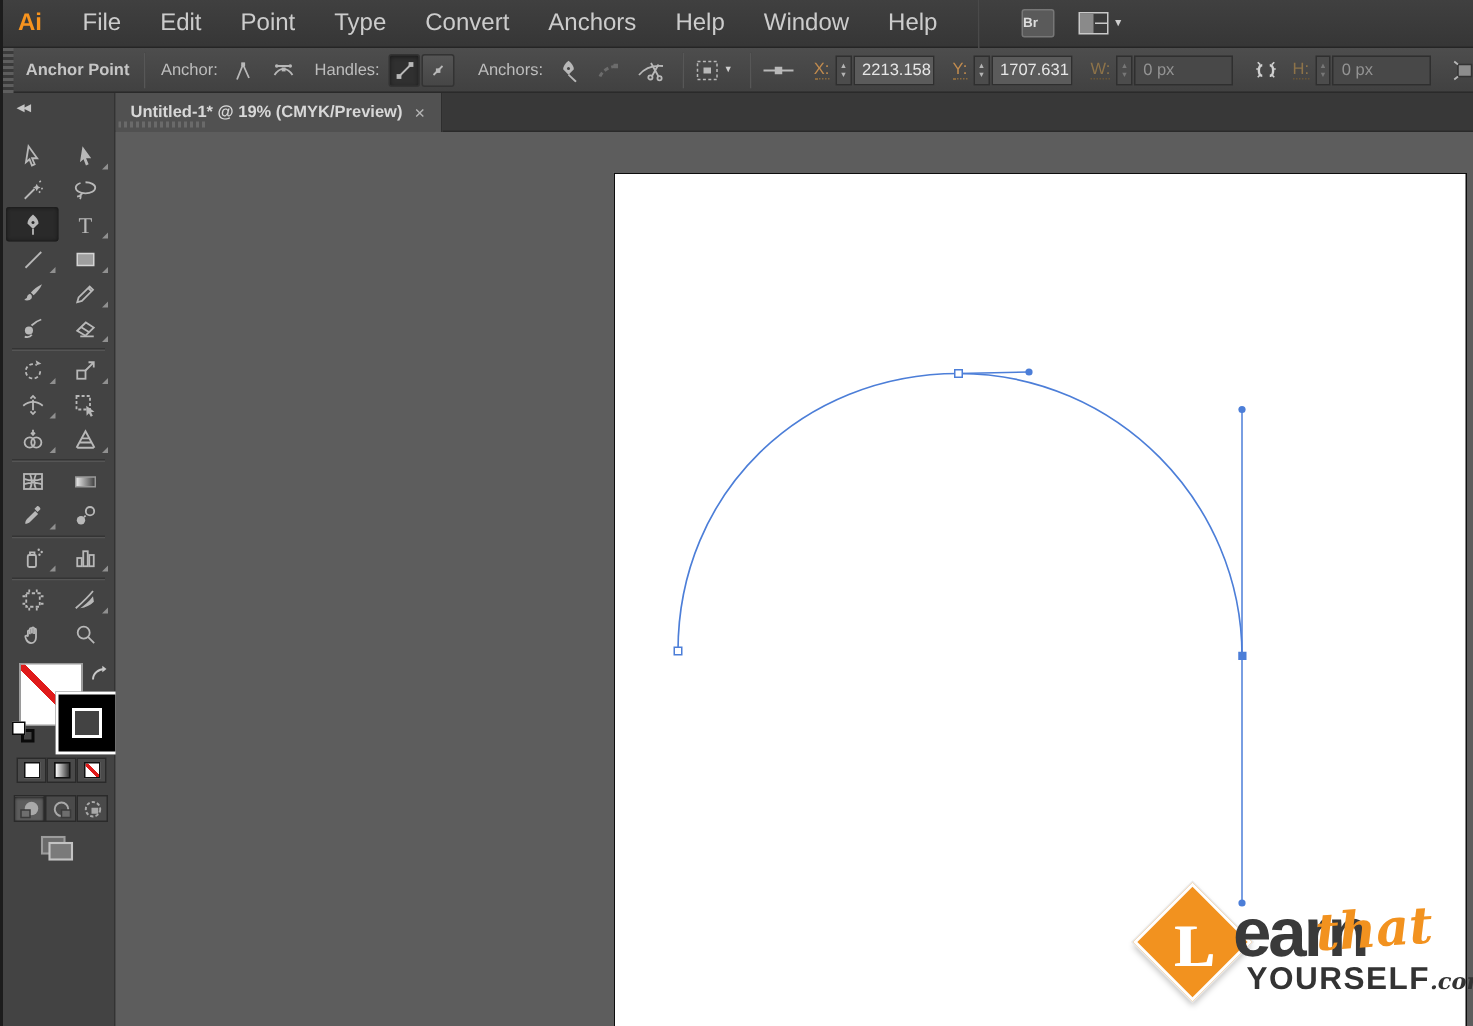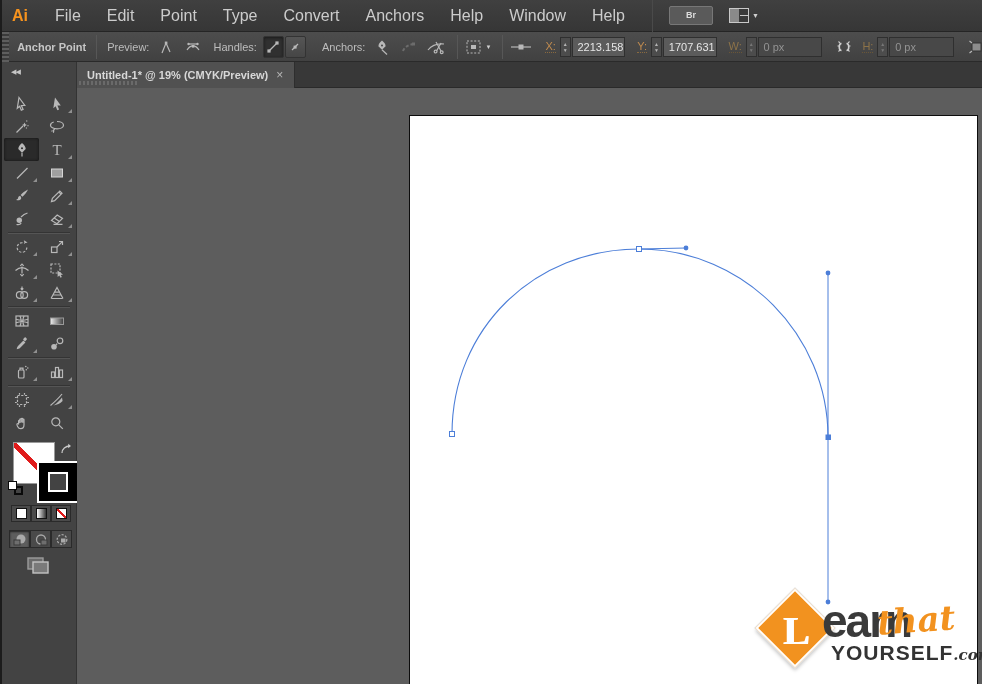--- a/index.html
+++ b/index.html
@@ -7,22 +7,22 @@
     font-family:"Liberation Sans", sans-serif; }
   .abs { position:absolute; }
   #stage { position:relative; width:982px; height:684px; border-left:2px solid #1c1c1c;padding-left:43px; }
 
   
   #menubar { left:0; top:0; width:982px; height:32px; background:linear-gradient(#404040,#363636);
     border-bottom:1px solid #252525; display:flex; align-items:center; }
   #ai-logo { color:#f7931e; font-weight:bold; font-size:16px; padding:0 14px 0 10px; }
   .menu-item { color:#cccccc; font-size:16px; padding:0 13px; line-height:32px; cursor:default; }
   .mb-sep { width:1px; height:32px; background:#2b2b2b; border-right:1px solid #4a4a4a; margin-left:14px; }
-  #br-btn { margin-left:16px; width:44px; height:19px; background:#5a5a5a; border:1px solid #777;
-    border-radius:2px; color:#ddd; font-size:9px; font-weight:bold; text-align:center; line-height:17px; }
+  #br-btn { margin-left:28px; width:22px; height:19px; background:#5a5a5a; border:1px solid #777;
+    border-radius:2px; color:#ddd; font-size:9px; font-weight:bold; line-height:17px; }
   #workspace-btn { margin-left:16px; display:flex; align-items:center; gap:3px; }
   #workspace-btn .ws-ic { width:20px; height:15px; border:1px solid #c9c9c9; background:#3a3a3a; position:relative; }
   #workspace-btn .ws-ic:before { content:""; position:absolute; left:0; top:0; width:9px; height:13px; background:#8a8a8a; }
   #workspace-btn .ws-ic:after { content:""; position:absolute; left:10px; top:6px; width:8px; height:1px; background:#c9c9c9; }
   #workspace-btn .dd { color:#cfcfcf; font-size:7px; }
 
   
   #controlbar { left:0; top:32px; width:982px; height:30px; background:linear-gradient(#4d4d4d,#414141);
     border-bottom:1px solid #2a2a2a; display:flex; align-items:center; color:#bdbdbd; font-size:11px; }
   #cb-grip { width:9px; height:30px; background:repeating-linear-gradient(#5e5e5e 0 2px,#3a3a3a 2px 4px); }
@@ -130,21 +130,21 @@
     <div id="workspace-btn">
       <span class="ws-ic"></span>
       <span class="dd">▼</span>
     </div>
   </div>
 
   <div id="controlbar" class="abs">
     <div id="cb-grip"></div>
     <span class="cb-label" style="margin-left:8px;font-weight:bold;color:#c6c6c6;">Anchor Point</span>
     <div class="cb-sep"></div>
-    <span class="cb-label">Preview:</span>
+    <span class="cb-label">Anchor:</span>
     <div class="cb-btn flat">
       <svg width="16" height="16">
           <path class="st" d="M4 14L8 4l4 9"></path>
           <rect class="fl" x="6.8" y="2.6" width="2.6" height="2.6"></rect>
         </svg>
     </div>
     <div class="cb-btn flat">
       <svg width="16" height="16">
           <path class="st" d="M2 11c3.5-5.5 8.5-5.5 12 0"></path>
           <path class="st" d="M3.5 5h9"></path>

